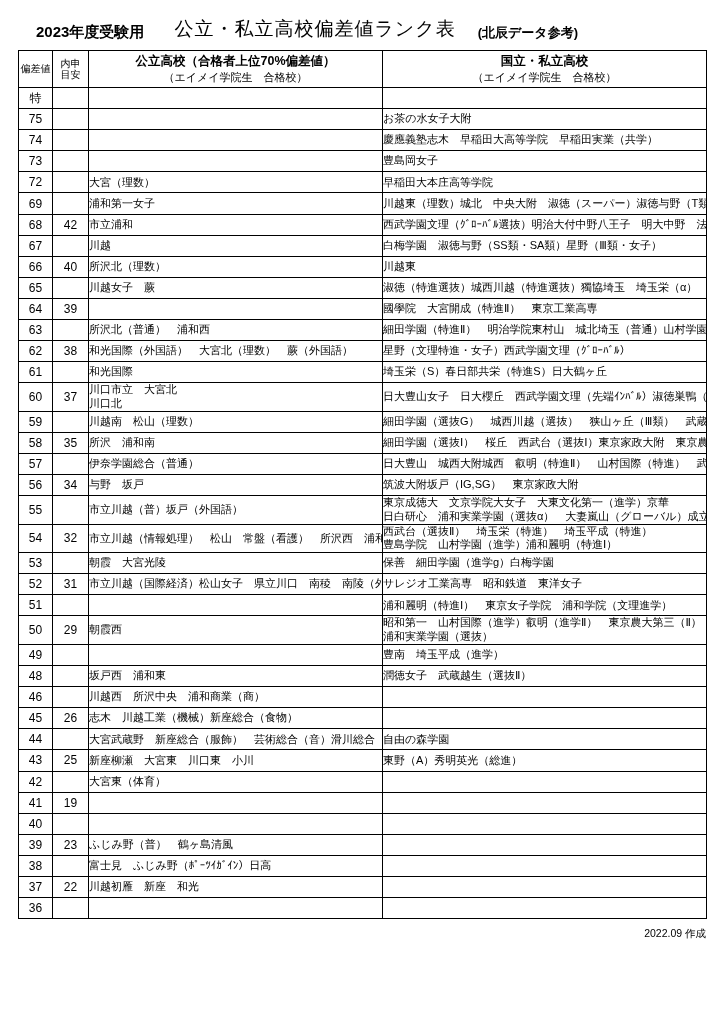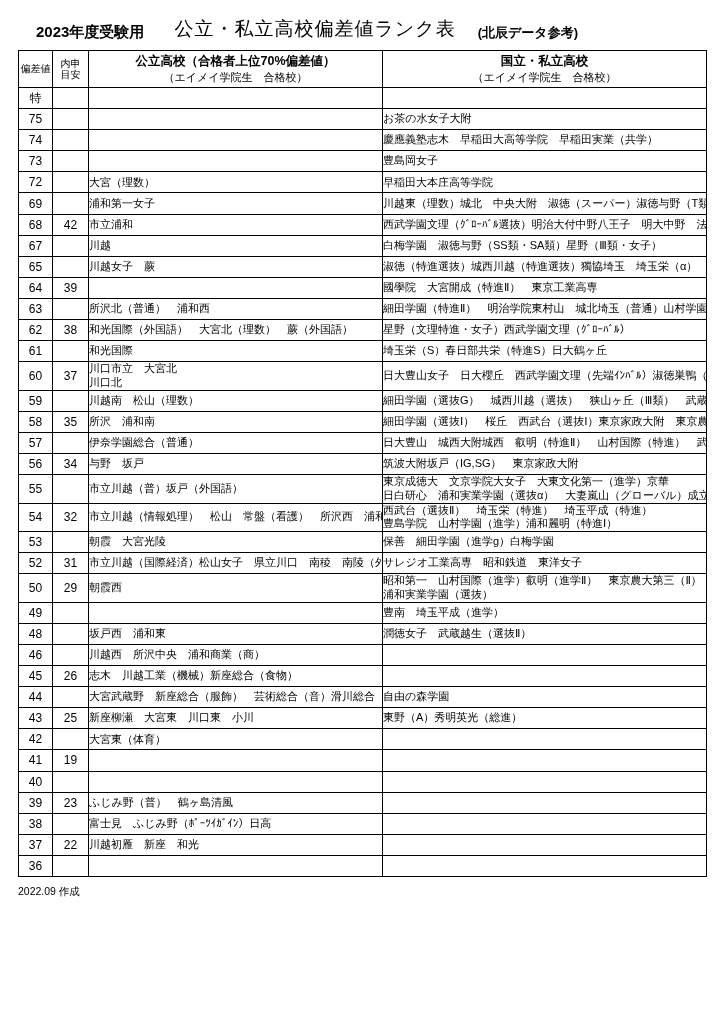--- a/index.html
+++ b/index.html
@@ -89,20 +89,21 @@
     font-size: 12px;
   }
   td.schools {
     font-size: 11px;
     padding: 0 3px 0 5px;
     line-height: 1.25;
     white-space: nowrap;
     overflow: hidden;
   }
   .footer {
+    text-align: right;
     font-size: 10.5px;
     padding: 8px 8px 0 0;
     width: 688px;
   }
 </style>
 </head>
 <body>
 
 <div class="page">
 
@@ -176,20 +177,26 @@
           <td class="schools">市立浦和</td>
           <td class="schools">西武学園文理（ｸﾞﾛｰﾊﾞﾙ選抜）明治大付中野八王子　明大中野　法政大学</td>
         </tr>
         <tr>
           <td class="num">67</td>
           <td class="naishin"></td>
           <td class="schools">川越</td>
           <td class="schools">白梅学園　淑徳与野（SS類・SA類）星野（Ⅲ類・女子）</td>
         </tr>
         <tr>
+          <td class="num">66</td>
+          <td class="naishin">40</td>
+          <td class="schools">所沢北（理数）</td>
+          <td class="schools">川越東</td>
+        </tr>
+        <tr>
           <td class="num">65</td>
           <td class="naishin"></td>
           <td class="schools">川越女子　蕨</td>
           <td class="schools">淑徳（特進選抜）城西川越（特進選抜）獨協埼玉　埼玉栄（α）</td>
         </tr>
         <tr>
           <td class="num">64</td>
           <td class="naishin">39</td>
           <td class="schools"></td>
           <td class="schools">國學院　大宮開成（特進Ⅱ）　東京工業高専</td>
@@ -260,20 +267,26 @@
           <td class="schools">朝霞　大宮光陵</td>
           <td class="schools">保善　細田学園（進学g）白梅学園</td>
         </tr>
         <tr>
           <td class="num">52</td>
           <td class="naishin">31</td>
           <td class="schools">市立川越（国際経済）松山女子　県立川口　南稜　南陵（外国語）</td>
           <td class="schools">サレジオ工業高専　昭和鉄道　東洋女子</td>
         </tr>
         <tr>
+          <td class="num">51</td>
+          <td class="naishin"></td>
+          <td class="schools"></td>
+          <td class="schools">浦和麗明（特進Ⅰ）　東京女子学院　浦和学院（文理進学）</td>
+        </tr>
+        <tr>
           <td class="num">50</td>
           <td class="naishin">29</td>
           <td class="schools">朝霞西</td>
           <td class="schools">昭和第一　山村国際（進学）叡明（進学Ⅱ）　東京農大第三（Ⅱ）<br>浦和実業学園（選抜）</td>
         </tr>
         <tr>
           <td class="num">49</td>
           <td class="naishin"></td>
           <td class="schools"></td>
           <td class="schools">豊南　埼玉平成（進学）</td>

